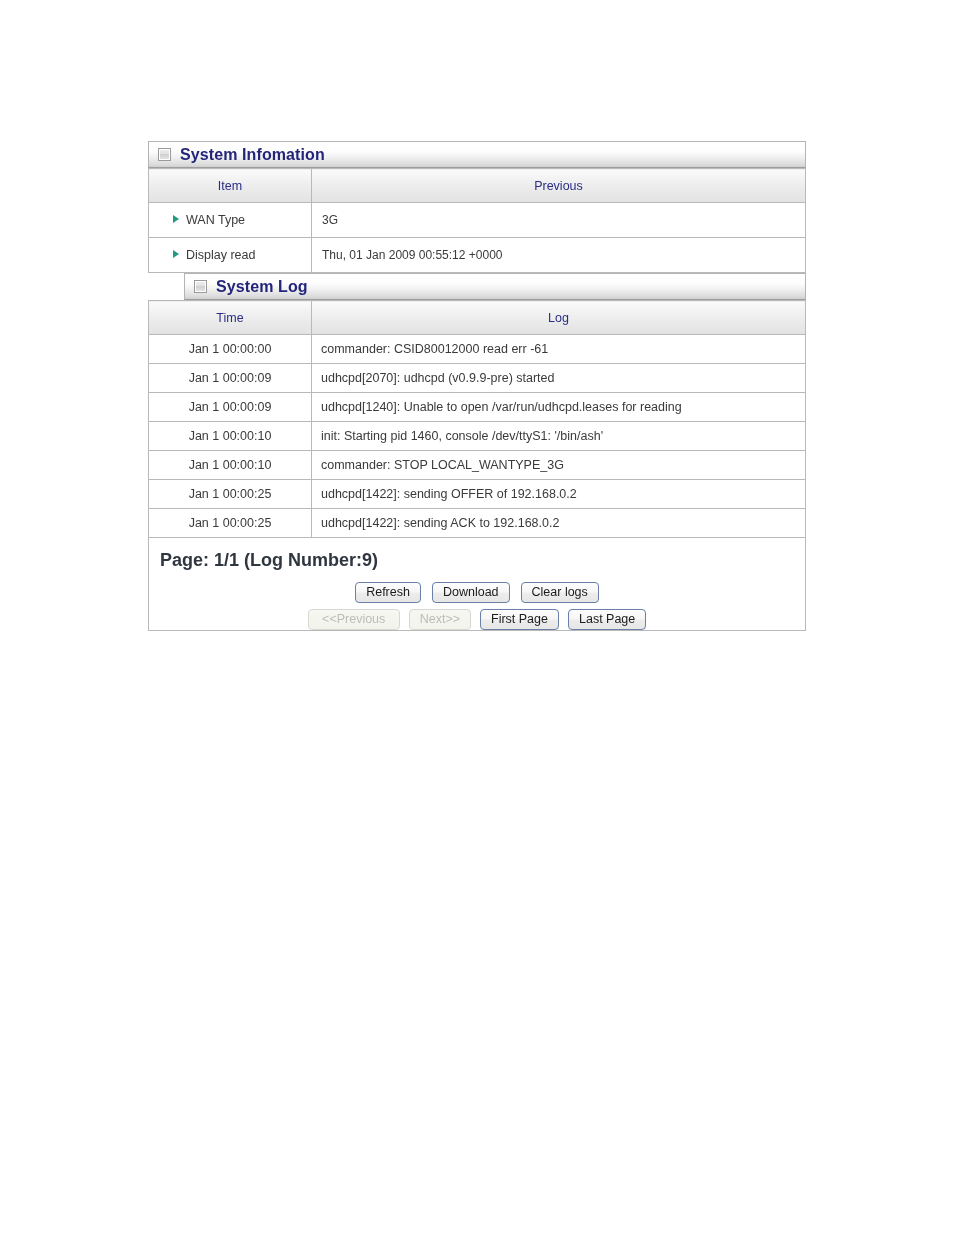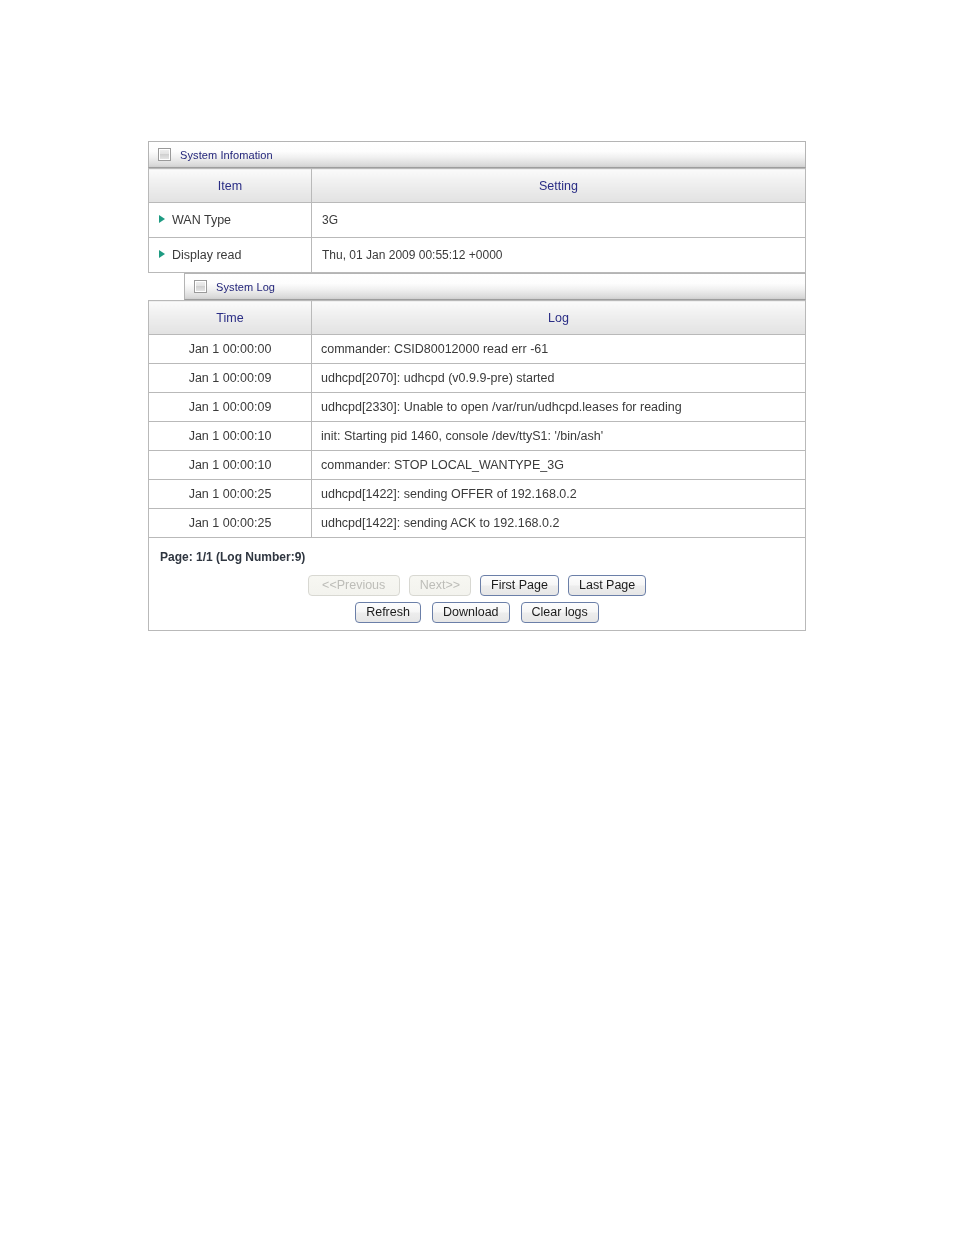--- a/index.html
+++ b/index.html
@@ -38,22 +38,22 @@
         #dadada 92%,
         #cfcfcf 100%);
     border: 1px solid #b4b4b4;
     border-bottom: 1px solid #9d9d9d;
   }
   .section-bar.second {
     border-top: 1px solid #b4b4b4;
     margin-left: 36px;
   }
   .section-title {
-    font-size: 11px;
-    font-weight: normal;
+    font-size: 16px;
+    font-weight: bold;
     color: #23257a;
     letter-spacing: 0.1px;
     white-space: nowrap;
   }
 
   .box-icon {
     width: 11px;
     height: 11px;
     margin-right: 9px;
     flex: 0 0 auto;
@@ -87,21 +87,21 @@
     font-size: 12.5px;
     font-weight: bold;
     border-color: #b9b9b9;
   }
 
   .c-item  { width: 163px; }
   .c-time  { width: 163px; }
 
   td.item-cell {
     height: 32px;
-    padding-left: 10px;
+    padding-left: 24px;
     font-size: 12.5px;
     color: #3a3a3a;
     background: #ffffff;
     white-space: nowrap;
   }
   td.setting-cell {
     height: 32px;
     padding-left: 10px;
     font-size: 12px;
     color: #3a3a3a;
@@ -139,21 +139,21 @@
   
   .footer {
     border: 1px solid #b9b9b9;
     border-top: none;
     background: #ffffff;
     padding: 12px 0 0 0;
     height: 93px;
     box-sizing: border-box;
   }
   .page-status {
-    font-size: 12px;
+    font-size: 18px;
     font-weight: bold;
     color: #2f3640;
     padding-left: 11px;
     margin-bottom: 11px;
   }
   .btn-row {
     display: flex;
     justify-content: center;
     gap: 9px;
     margin-bottom: 6px;
@@ -192,21 +192,21 @@
   </div>
 
   <table class="grid">
     <colgroup>
         <col class="c-item">
         <col>
       </colgroup>
     <tbody>
       <tr>
         <th class="col-head">Item</th>
-        <th class="col-head">Setting</th>
+        <th class="col-head">Previous</th>
       </tr>
       <tr>
         <td class="item-cell">
           <span class="tri"></span><span>WAN Type</span>
         </td>
         <td class="setting-cell">3G</td>
       </tr>
       <tr>
         <td class="item-cell">
           <span class="tri"></span><span>Display read</span>
@@ -234,21 +234,21 @@
       <tr>
         <td class="time-cell">Jan 1 00:00:00</td>
         <td class="log-cell">commander: CSID80012000 read err -61</td>
       </tr>
       <tr>
         <td class="time-cell">Jan 1 00:00:09</td>
         <td class="log-cell">udhcpd[2070]: udhcpd (v0.9.9-pre) started</td>
       </tr>
       <tr>
         <td class="time-cell">Jan 1 00:00:09</td>
-        <td class="log-cell">udhcpd[2330]: Unable to open /var/run/udhcpd.leases for reading</td>
+        <td class="log-cell">udhcpd[1240]: Unable to open /var/run/udhcpd.leases for reading</td>
       </tr>
       <tr>
         <td class="time-cell">Jan 1 00:00:10</td>
         <td class="log-cell">init: Starting pid 1460, console /dev/ttyS1: '/bin/ash'</td>
       </tr>
       <tr>
         <td class="time-cell">Jan 1 00:00:10</td>
         <td class="log-cell">commander: STOP LOCAL_WANTYPE_3G</td>
       </tr>
       <tr>
@@ -257,28 +257,28 @@
       </tr>
       <tr>
         <td class="time-cell">Jan 1 00:00:25</td>
         <td class="log-cell">udhcpd[1422]: sending ACK to 192.168.0.2</td>
       </tr>
     </tbody>
   </table>
 
   <div class="footer">
     <div class="page-status">Page: 1/1 (Log Number:9)</div>
+
+    <div class="btn-row row2">
+      <button class="btn">Refresh</button>
+      <button class="btn">Download</button>
+      <button class="btn">Clear logs</button>
+    </div>
 
     <div class="btn-row">
       <button class="btn wide disabled">&lt;&lt;Previous</button>
       <button class="btn disabled">Next&gt;&gt;</button>
       <button class="btn">First Page</button>
       <button class="btn">Last Page</button>
     </div>
-
-    <div class="btn-row row2">
-      <button class="btn">Refresh</button>
-      <button class="btn">Download</button>
-      <button class="btn">Clear logs</button>
-    </div>
   </div>
 
 </div>
 
 </body></html>

